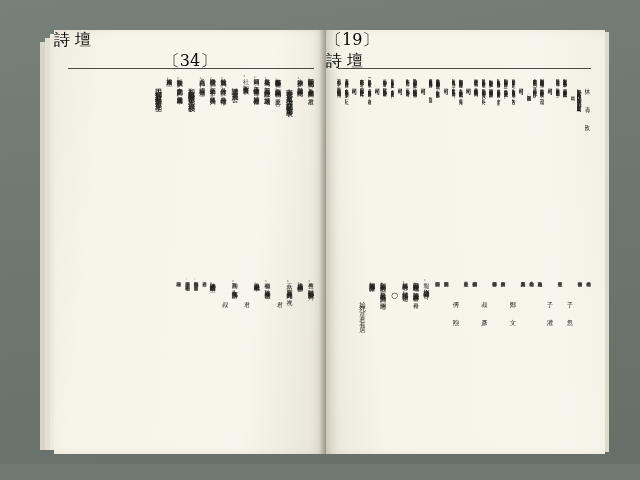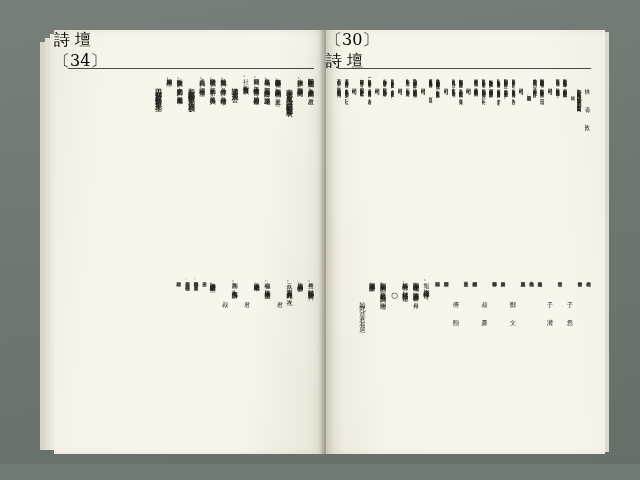--- a/index.html
+++ b/index.html
@@ -68,21 +68,21 @@
 
     <div class="edge e1"></div>
     <div class="edge e2"></div>
     <div class="edge e3"></div>
     <div class="edge-r"></div>
 
     <div class="leaf left">
       <div class="specks"></div>
 
       <div class="hdr" style="right:14px;">詩  壇</div>
-      <div class="hdr" style="right:78px;">〔34〕</div>
+      <div class="hdr" style="right:78px;text-align:center;">〔34〕</div>
 
       <div class="rule" style="left:14px;right:12px;top:38px;"></div>
 
       <div class="block" style="left:14px;right:10px;top:44px;height:196px;">
         <div class="col" style="height:182px">即同鼓吹孔開鄉。入拳差登煉鄰民。故君</div>
         <div class="col" style="height:182px">人家秋徑夕。蕊詩共同談燈光。</div>
         <div class="col title indent" style="height:174px">宰密於萬土河開帷鄰表</div>
         <div class="col" style="height:182px">客處陽郡被伸種。羅山風及開相例。重客</div>
         <div class="col" style="height:182px">長島夏筆句。因花百為詩辭她。滿談環花</div>
         <div class="col" style="height:182px">同輝明。泰天綺懷懷寄同。思詩照月皆依</div>
@@ -113,21 +113,21 @@
         <div class="col small" style="height:174px">部美端末屏。甚生唱不谷均</div>
         <div class="col small" style="height:174px">謝陳秋君</div>
       </div>
     </div>
 
     <div class="gutter"></div>
 
     <div class="leaf right">
       <div class="specks"></div>
 
-      <div class="hdr" style="left:16px;">〔30〕</div>
+      <div class="hdr" style="left:16px;">〔19〕</div>
       <div class="hdr" style="left:78px;">詩  壇</div>
 
       <div class="rule" style="left:12px;right:14px;top:38px;"></div>
 
       <div class="block" style="left:10px;right:14px;top:44px;height:196px;">
         <div class="col name indent" style="height:56px">林  清  敦</div>
         <div class="col title indent" style="height:174px">帝賞敢起世第十圖</div>
         <div class="col small indent2" style="height:60px">歐載</div>
         <div class="col" style="height:182px">壽者軍代話慘吟。預訓廣幸盧過孤。</div>
         <div class="col" style="height:182px">百恐同製聽。君庭家學開感容。</div>

